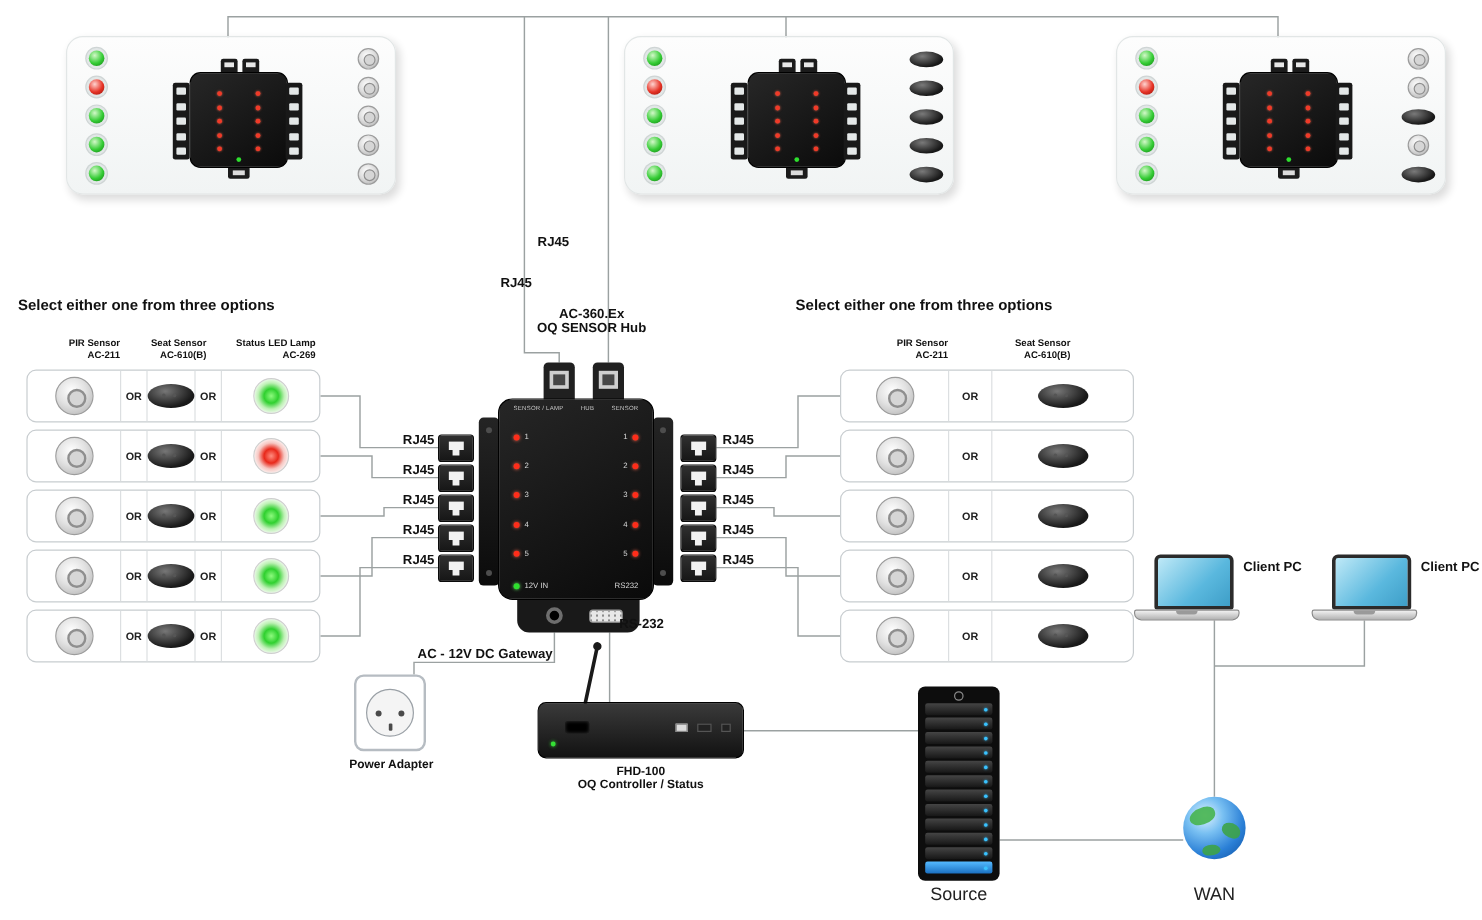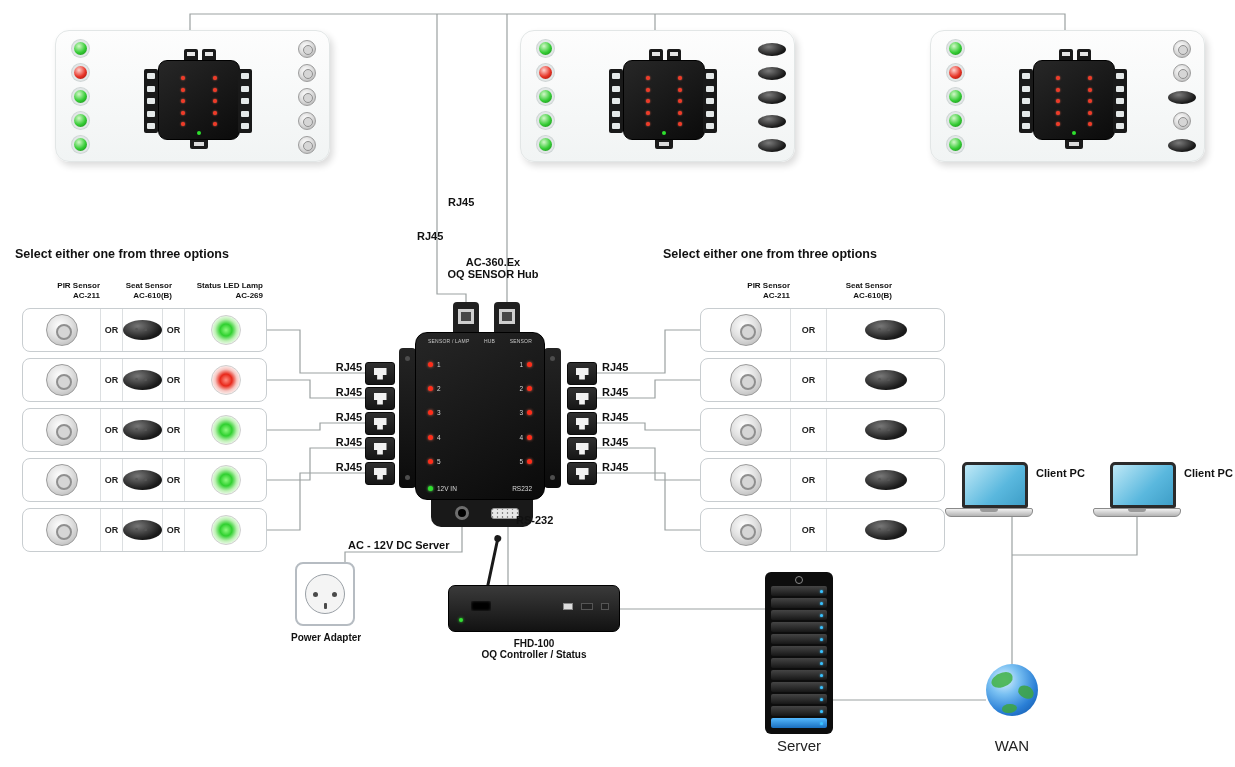--- a/index.html
+++ b/index.html
@@ -652,21 +652,21 @@
       <i></i>
     </div>
   <div class="rjport" style="left:567px;top:437px">
       <i></i>
     </div>
   <div class="rjport" style="left:567px;top:462px">
       <i></i>
     </div>
 </div>
 
-<div class="lbl fs11" style="left:348px;top:539px">AC - 12V DC Server</div>
+<div class="lbl fs11" style="left:348px;top:539px">AC - 12V DC Gateway</div>
 <div class="lbl fs11" style="left:516px;top:514px">RS-232</div>
 
 <div class="outlet abs" style="left:295px;top:562px;width:60px;height:64px">
   <i></i>
     <b></b>
 </div>
 <div class="lbl fs10" style="left:291px;top:632px;width:68px;text-align:center">Power Adapter</div>
 
 <div class="antenna" style="left:486px;top:539px"></div>
 <div class="gateway" style="left:448px;top:585px;width:172px;height:47px">
@@ -689,21 +689,21 @@
     <div class="slat"></div>
   <div class="slat"></div>
     <div class="slat"></div>
     <div class="slat"></div>
     <div class="slat"></div>
   <div class="slat"></div>
     <div class="slat"></div>
     <div class="slat"></div>
     <div class="slat blue"></div>
 </div>
-<div class="lbl plain" style="left:769px;top:737px;width:60px;text-align:center">Server</div>
+<div class="lbl plain" style="left:769px;top:737px;width:60px;text-align:center">Source</div>
 
 <div class="globe" style="left:986px;top:664px;width:52px;height:52px">
   <i class="land1"></i>
     <i class="land2"></i>
     <i class="land3"></i>
 </div>
 <div class="lbl plain" style="left:987px;top:737px;width:50px;text-align:center">WAN</div>
 
 <div>
   <div class="laptop-screen" style="left:962px;top:462px;width:66px;height:46px"></div>

